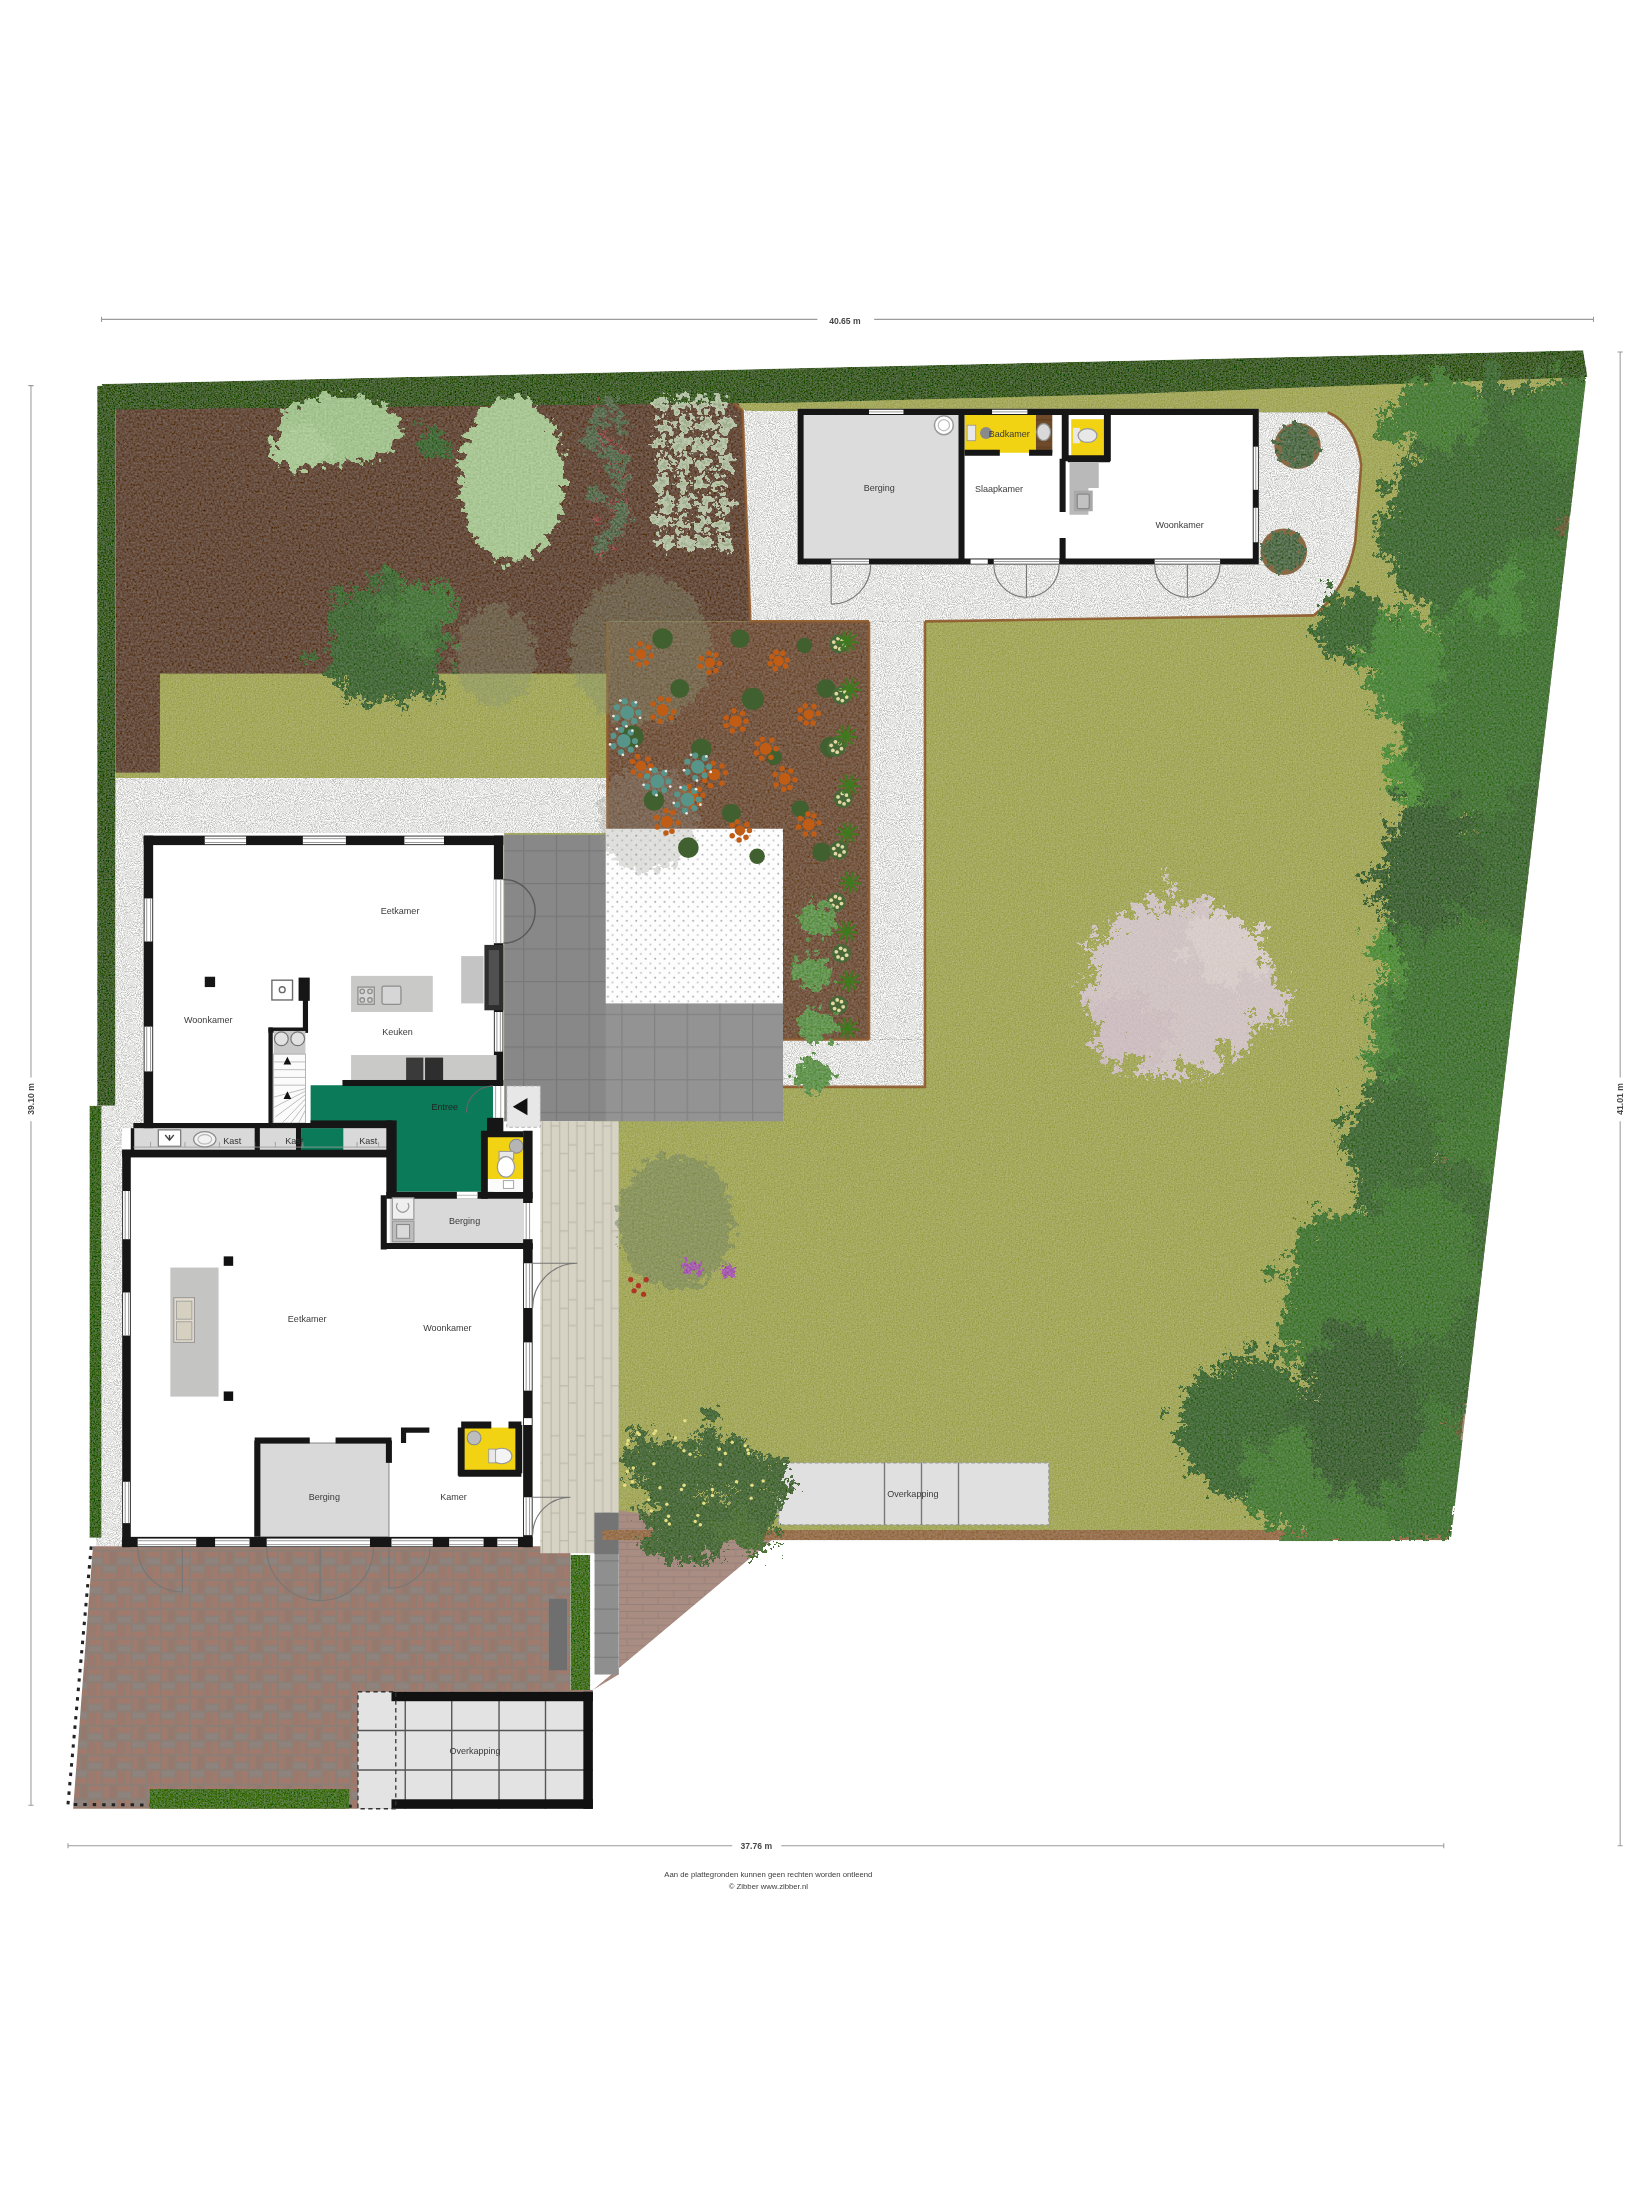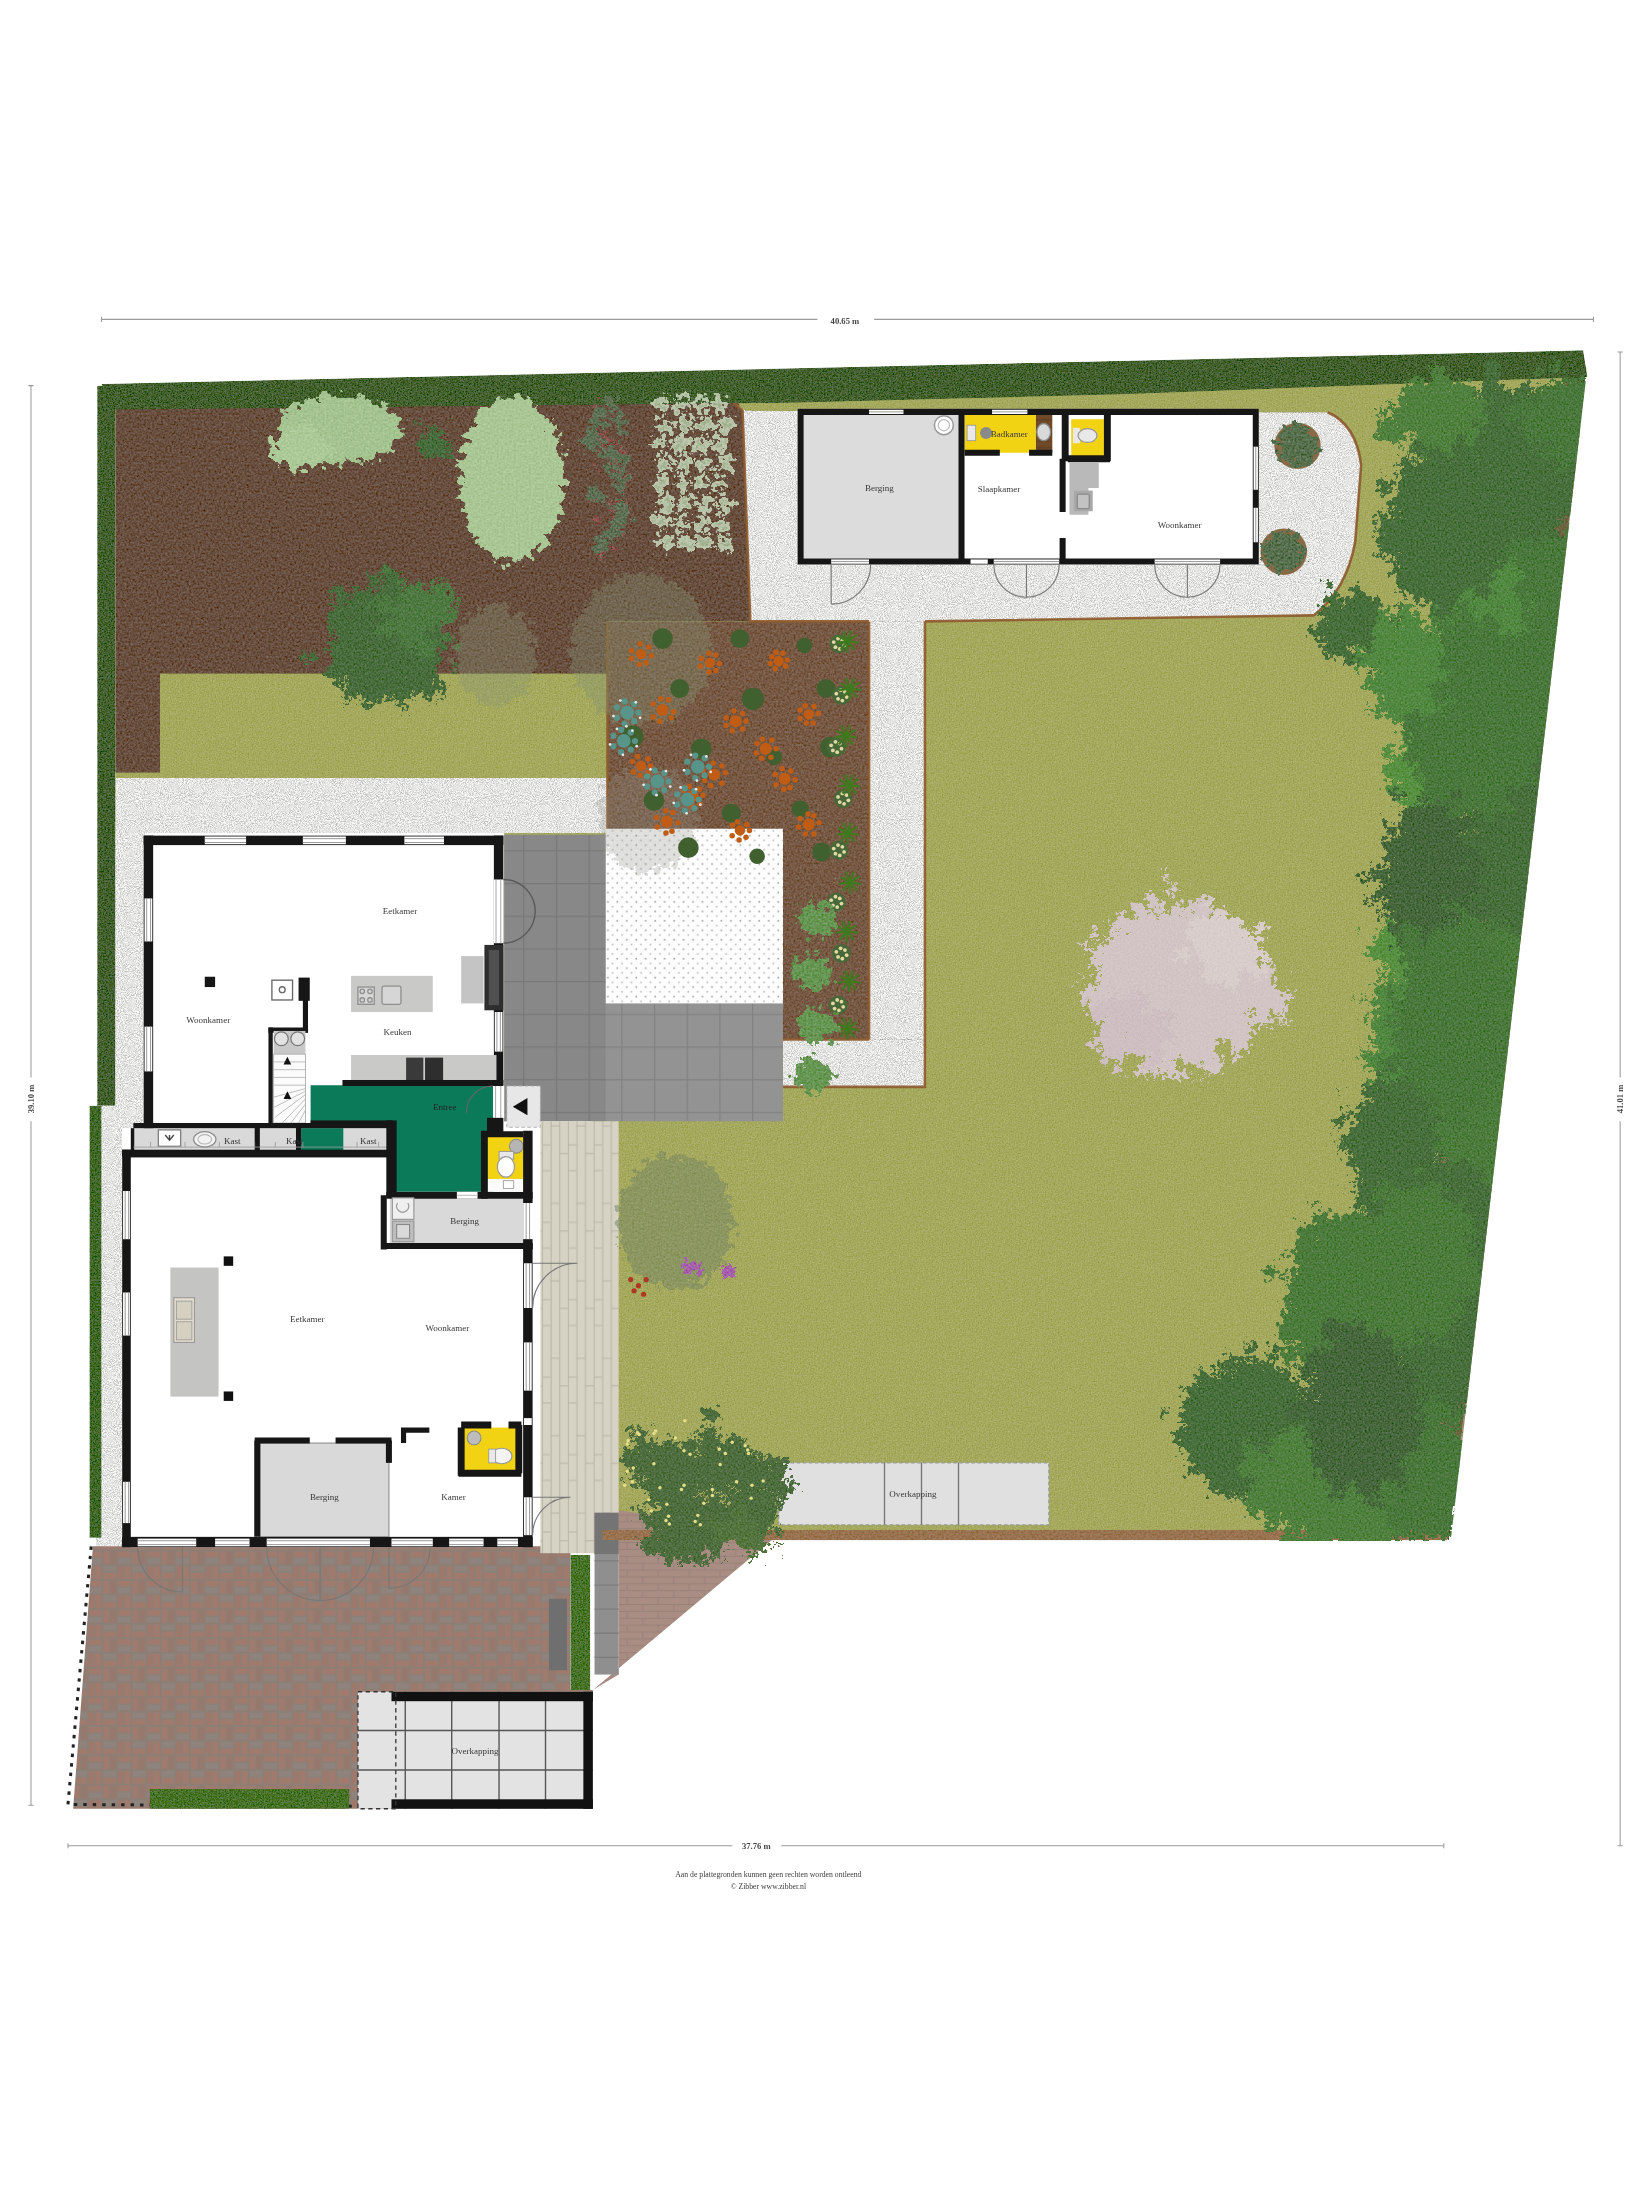--- a/index.html
+++ b/index.html
@@ -1,16 +1,16 @@
 <!DOCTYPE html>
 <html style="font-size:13.8px"><head>
 <meta charset="utf-8">
 <style>
 html,body{margin:0;padding:0;background:#fff;}
-#page{width:1652px;height:2147px;position:relative;font-family:Liberation Serif, serif;}
+#page{width:1652px;height:2147px;position:relative;font-family:Liberation Sans, sans-serif;}
 svg{display:block;}
 </style>
 </head>
 <body>
 <div id="page">
 <svg width="1652" height="2203" viewBox="0 0 1920 2560" xmlns="http://www.w3.org/2000/svg">
 <defs>
 
 <filter id="fGrass" x="-2%" y="-2%" width="104%" height="104%">
   <feTurbulence type="fractalNoise" baseFrequency="0.6" numOctaves="2" seed="7" result="n"></feTurbulence>

